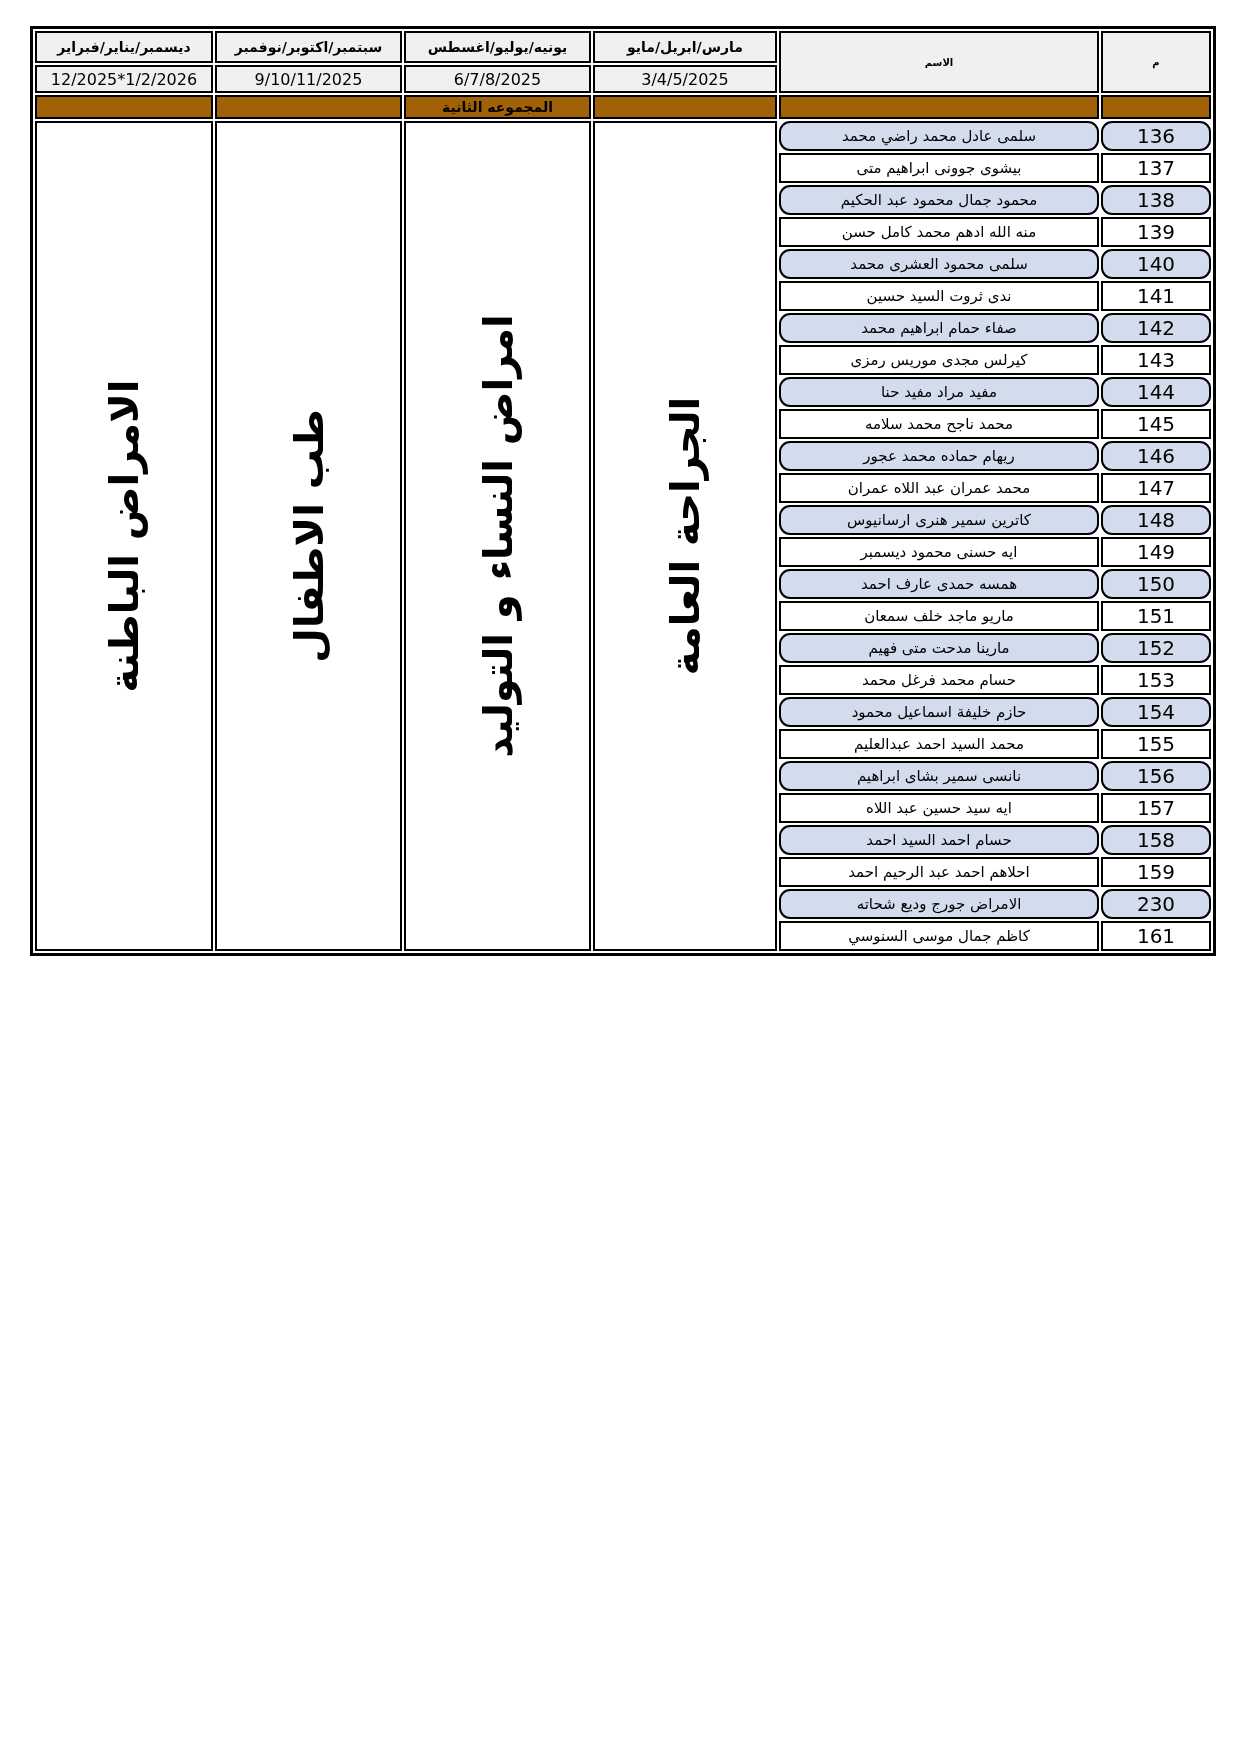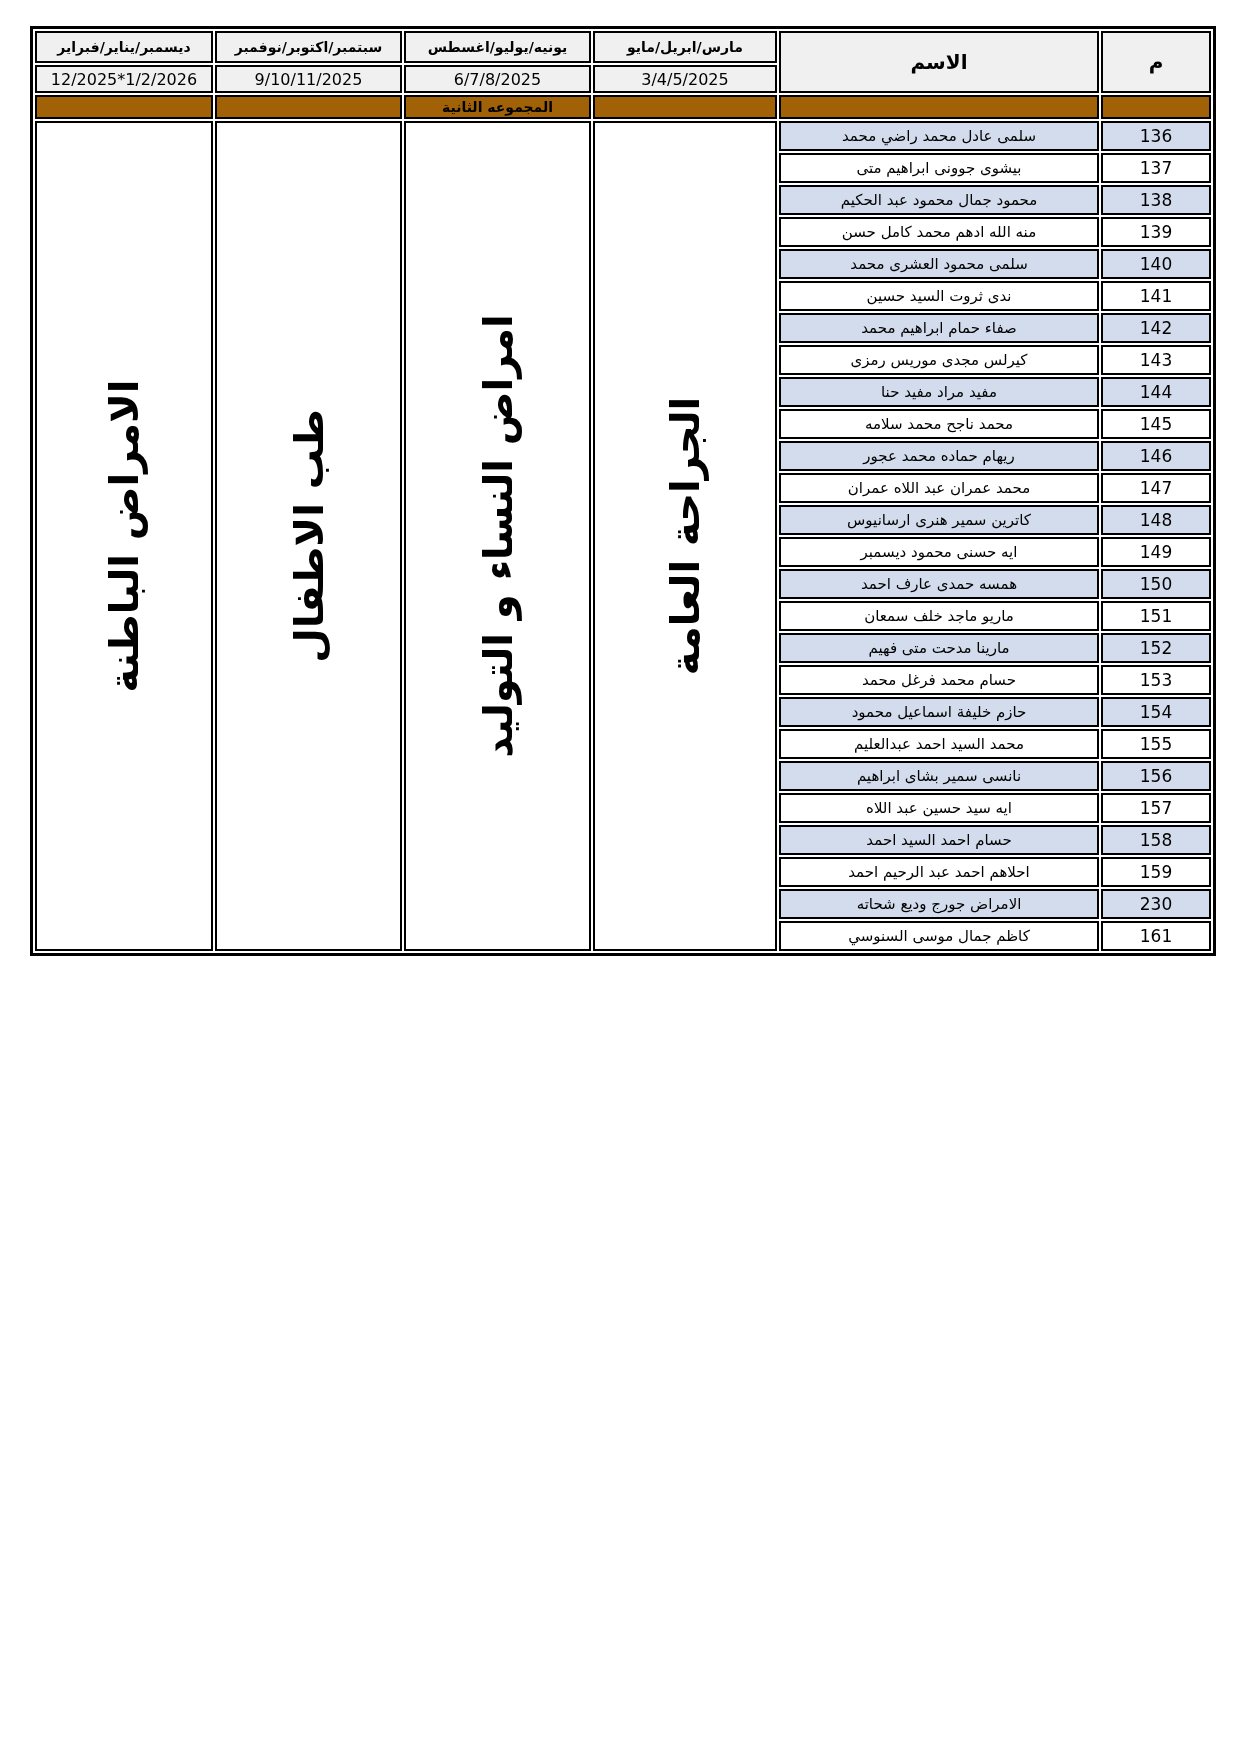--- a/index.html
+++ b/index.html
@@ -36,49 +36,50 @@
     color: #000;
   }
   th.month-label {
     height: 28px;
     font-size: 14px;
     font-weight: 600;
     background: var(--header-bg);
     margin-top: 12px;
   }
   th.corner {
-    font-size: 20px;
+    font-size: 10px;
     font-weight: 600;
     background: var(--header-bg);
   }
   td.date-cell {
     height: 24px;
     font-size: 16px;
     font-weight: 400;
     background: var(--header-bg);
     direction: ltr;
   }
   td.group-cell, td.group-empty {
     height: 20px;
     font-size: 14px;
     font-weight: 700;
     background: #a16207;
   }
   td.num-cell {
     height: 26px;
-    font-size: 17px;
+    font-size: 20px;
     direction: ltr;
     margin-left: 46px;
   }
   td.name-cell {
     height: 26px;
     font-size: 15px;
   }
   tr.shade td.num-cell, tr.shade td.name-cell {
     background: var(--shade);
+    border-radius: 11px;
   }
   td.dept-cell {
     position: relative;
     background: #ffffff;
   }
   td.dept-cell .vtext {
     position: absolute;
     top: 50%;
     left: 50%;
     transform: translate(-50%, -50%) rotate(-90deg);

